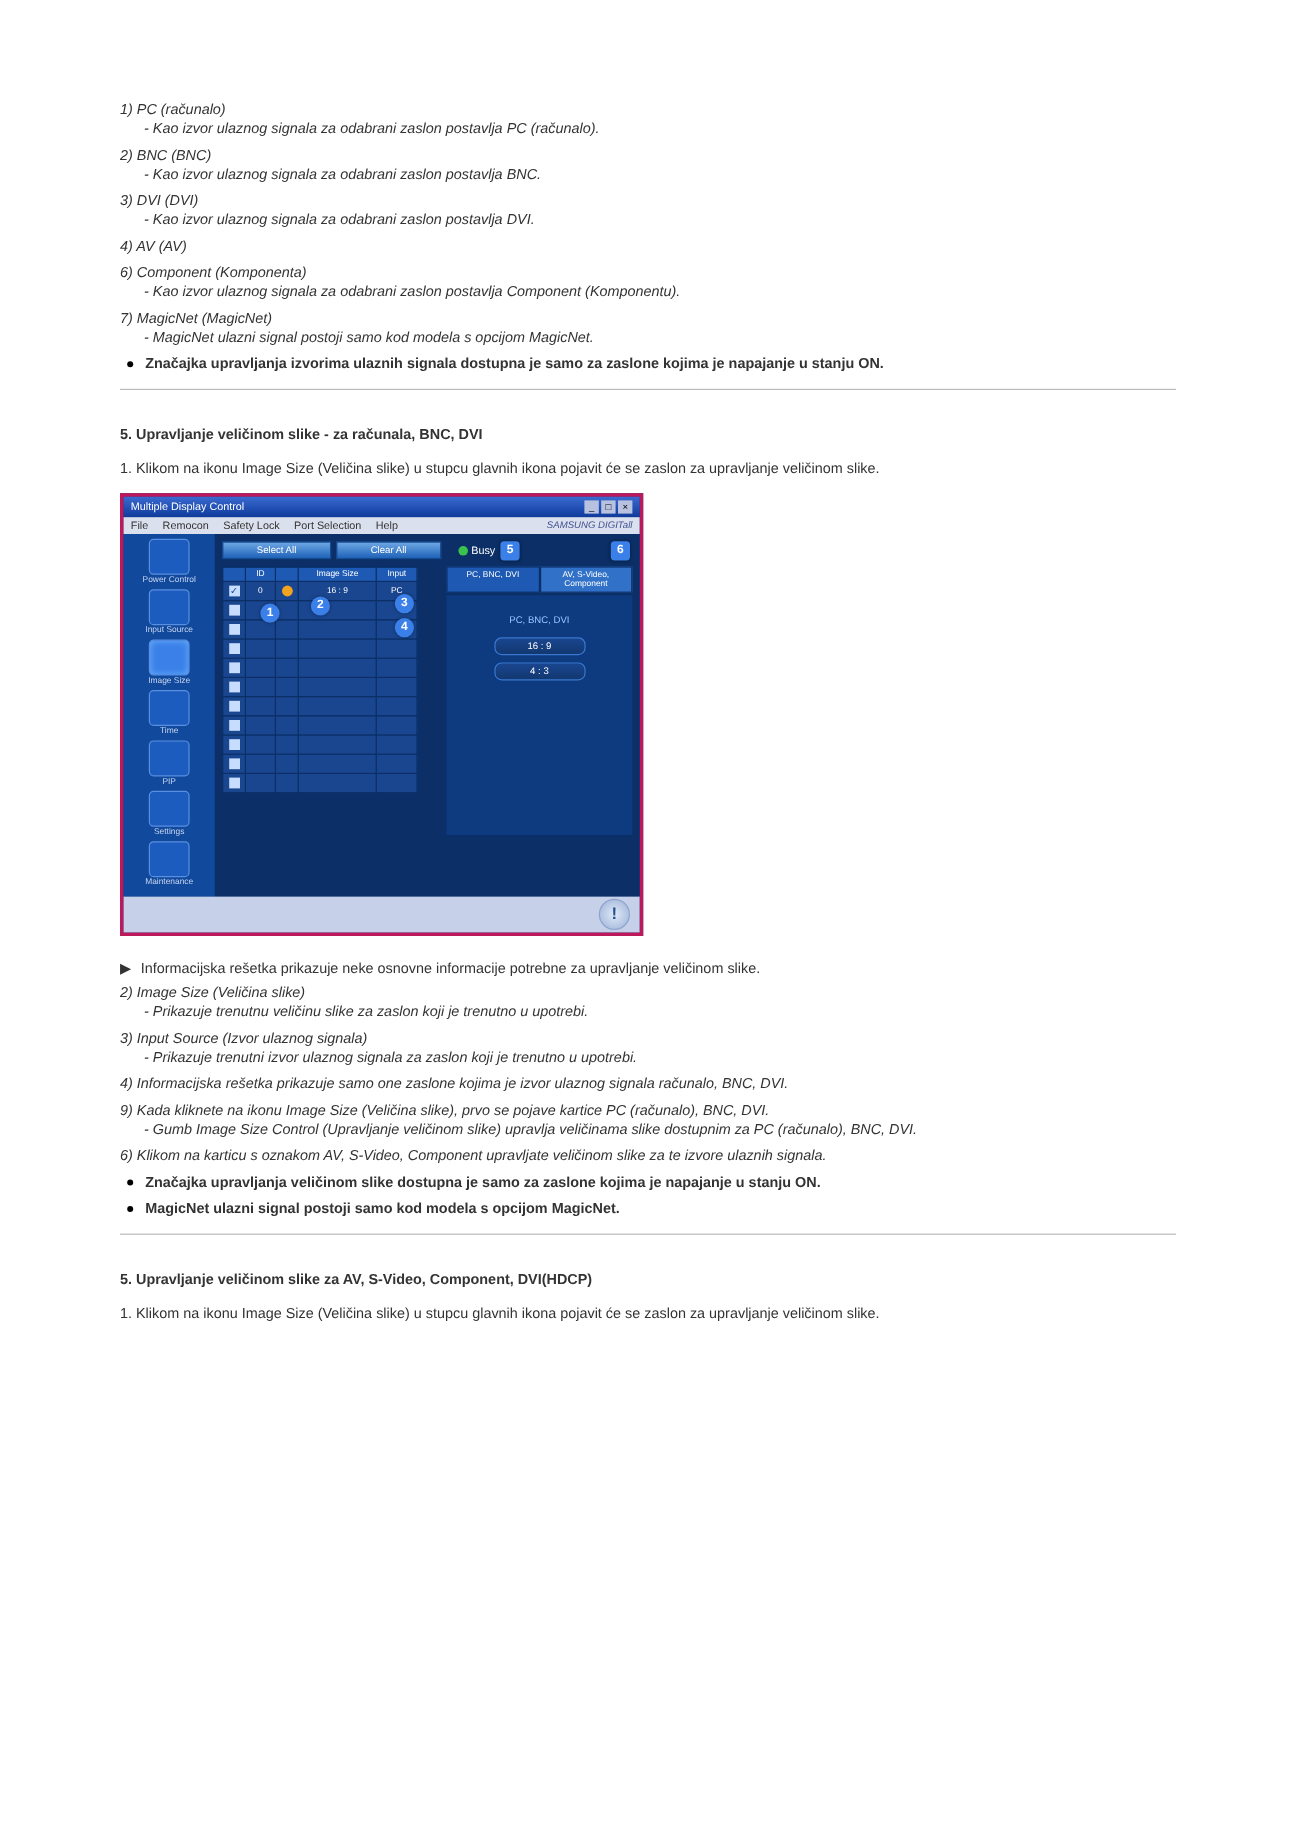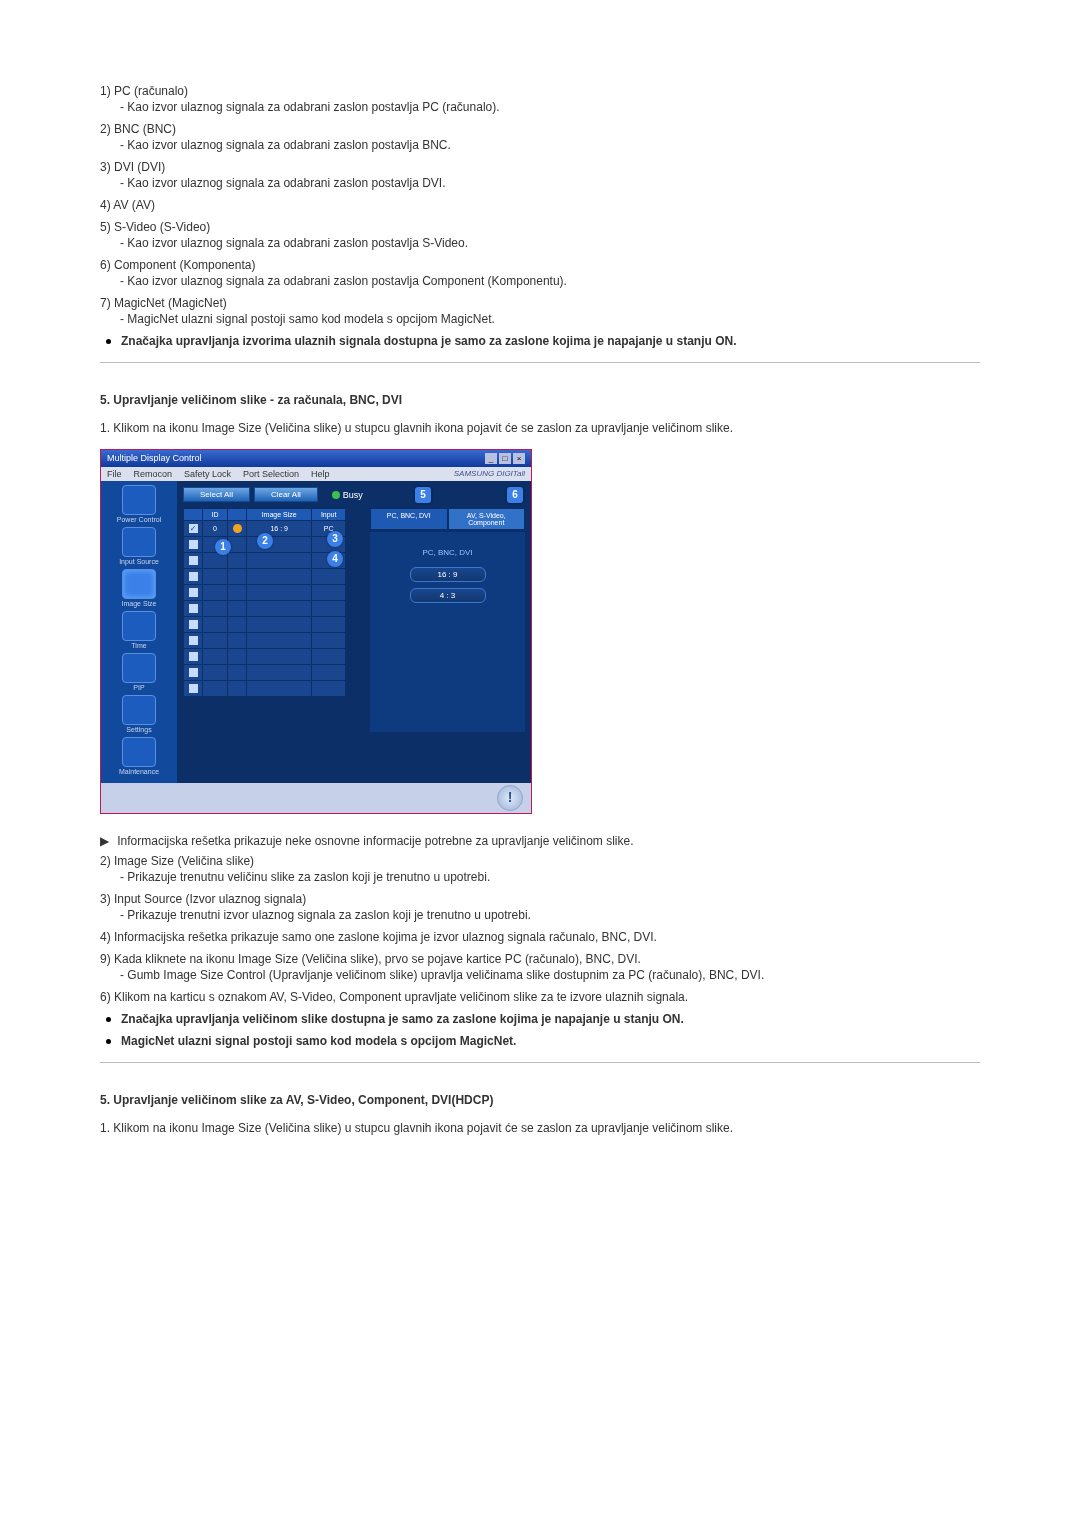--- a/index.html
+++ b/index.html
@@ -9,20 +9,21 @@
   width: 1080px;
   margin: 0;
   padding: 0;
   background: #fff;
 }
 .content {
   padding: 80px 100px 40px 100px;
 }
 .list-item {
   margin: 4px 0 8px 0;
+  font-style: italic;
 }
 .sub {
   margin-left: 20px;
   margin-top: 2px;
 }
 .dash::before {
   content: "- ";
 }
 .bullet-row {
   display: flex;
@@ -50,21 +51,21 @@
   display: flex;
   margin: 6px 0;
 }
 .arrow {
   margin-right: 8px;
 }
 
 .app {
   width: 430px;
   margin: 10px 0 20px 0;
-  border: 1px solid #be185d;
+  border: 3px solid #be185d;
   background: #0f3a7c;
   font-size: 9px;
   color: #fff;
 }
 .titlebar {
   background: linear-gradient(#3a6ad0,#0f3a9c);
   padding: 3px 6px;
   display:flex; justify-content: space-between;
 }
 .winctl { display:flex; gap:2px;}
@@ -77,21 +78,21 @@
 .brand{color:#405090;font-style:italic;font-size:8px;}
 .body-area{display:flex;}
 .sidebar{
   width:72px;background:#114a9c;padding:4px 2px;
 }
 .side-item{text-align:center;margin-bottom:4px;font-size:7px;color:#c7d4f0;}
 .side-icon{width:32px;height:28px;margin:0 auto 1px;background:#1d5cbf;border:1px solid #5a8ee0;border-radius:4px;position:relative;}
 .side-icon.sel{background:#3a80e8;box-shadow:0 0 6px #6ab0ff inset;}
 .main{flex:1;background:#0b2f66;padding:6px;}
 .toprow{display:flex;gap:4px;align-items:center;margin-bottom:6px;}
-.btn3d{background:linear-gradient(#6da7e4,#1f63b8);border:1px solid #154a90;padding:2px 16px;font-size:8px;}
+.btn3d{background:linear-gradient(#6da7e4,#1f63b8);border:1px solid #154a90;padding:2px 28px;font-size:8px;}
 .busy{display:flex;align-items:center;gap:3px;margin-left:10px;font-size:9px;}
 .busy-dot{width:8px;height:8px;border-radius:50%;background:#3ac24d;}
 .splitrow{display:flex;gap:24px;}
 .gridarea{flex:1;}
 .table{width:100%;border-collapse:collapse;background:#0b2f66;}
 .table th{background:#1e5ab3;font-weight:normal;font-size:7px;padding:2px;border:1px solid #0b2f66;}
 .table td{background:#1a4690;font-size:7px;padding:2px;text-align:center;border:1px solid #0b2f66;height:11px;}
 .chk{width:9px;height:9px;background:#c7ddff;margin:0 auto;}
 .chk.on::after{content:"✓";color:#1a4690;font-size:8px;display:block;line-height:9px;}
 .led{width:9px;height:9px;margin:0 auto;border-radius:50%;}
@@ -122,24 +123,20 @@
     <div class="list-item">
       <span>2) </span><span>BNC (BNC)</span>
       <div class="sub dash">Kao izvor ulaznog signala za odabrani zaslon postavlja BNC.</div>
     </div>
     <div class="list-item">
       <span>3) </span><span>DVI (DVI)</span>
       <div class="sub dash">Kao izvor ulaznog signala za odabrani zaslon postavlja DVI.</div>
     </div>
     <div class="list-item">
       <span>4) </span><span>AV (AV)</span>
-    </div>
-    <div class="list-item">
-      <span>5) </span><span>S-Video (S-Video)</span>
-      <div class="sub dash">Kao izvor ulaznog signala za odabrani zaslon postavlja S-Video.</div>
     </div>
     <div class="list-item">
       <span>6) </span><span>Component (Komponenta)</span>
       <div class="sub dash">Kao izvor ulaznog signala za odabrani zaslon postavlja Component (Komponentu).</div>
     </div>
     <div class="list-item">
       <span>7) </span><span>MagicNet (MagicNet)</span>
       <div class="sub dash">MagicNet ulazni signal postoji samo kod modela s opcijom MagicNet.</div>
     </div>
   </div>

